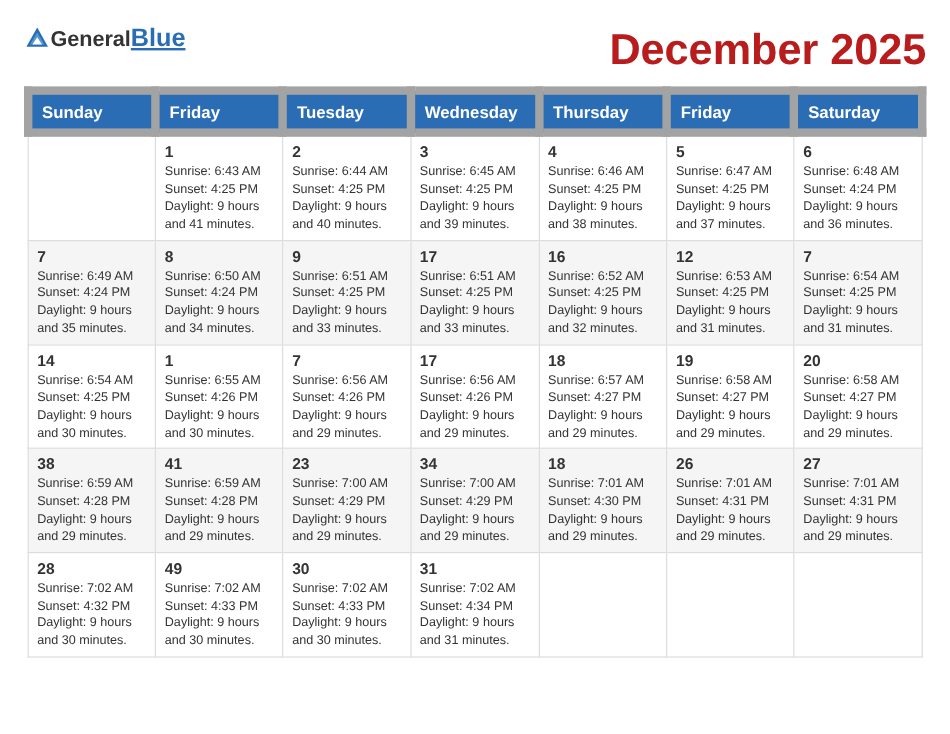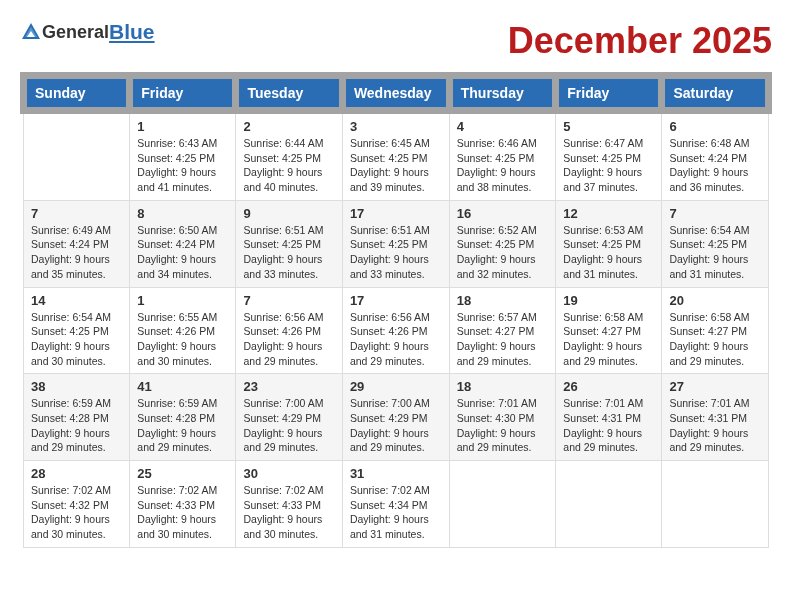--- a/index.html
+++ b/index.html
@@ -220,21 +220,21 @@
         </td>
         <td>
           <div class="day-number">41</div>
           <div class="day-info">Sunrise: 6:59 AM<br>Sunset: 4:28 PM<br>Daylight: 9 hours and 29 minutes.</div>
         </td>
         <td>
           <div class="day-number">23</div>
           <div class="day-info">Sunrise: 7:00 AM<br>Sunset: 4:29 PM<br>Daylight: 9 hours and 29 minutes.</div>
         </td>
         <td>
-          <div class="day-number">29</div>
+          <div class="day-number">34</div>
           <div class="day-info">Sunrise: 7:00 AM<br>Sunset: 4:29 PM<br>Daylight: 9 hours and 29 minutes.</div>
         </td>
         <td>
           <div class="day-number">18</div>
           <div class="day-info">Sunrise: 7:01 AM<br>Sunset: 4:30 PM<br>Daylight: 9 hours and 29 minutes.</div>
         </td>
         <td>
           <div class="day-number">26</div>
           <div class="day-info">Sunrise: 7:01 AM<br>Sunset: 4:31 PM<br>Daylight: 9 hours and 29 minutes.</div>
         </td>
@@ -242,21 +242,21 @@
           <div class="day-number">27</div>
           <div class="day-info">Sunrise: 7:01 AM<br>Sunset: 4:31 PM<br>Daylight: 9 hours and 29 minutes.</div>
         </td>
       </tr>
       <tr>
         <td>
           <div class="day-number">28</div>
           <div class="day-info">Sunrise: 7:02 AM<br>Sunset: 4:32 PM<br>Daylight: 9 hours and 30 minutes.</div>
         </td>
         <td>
-          <div class="day-number">25</div>
+          <div class="day-number">49</div>
           <div class="day-info">Sunrise: 7:02 AM<br>Sunset: 4:33 PM<br>Daylight: 9 hours and 30 minutes.</div>
         </td>
         <td>
           <div class="day-number">30</div>
           <div class="day-info">Sunrise: 7:02 AM<br>Sunset: 4:33 PM<br>Daylight: 9 hours and 30 minutes.</div>
         </td>
         <td>
           <div class="day-number">31</div>
           <div class="day-info">Sunrise: 7:02 AM<br>Sunset: 4:34 PM<br>Daylight: 9 hours and 31 minutes.</div>
         </td>

